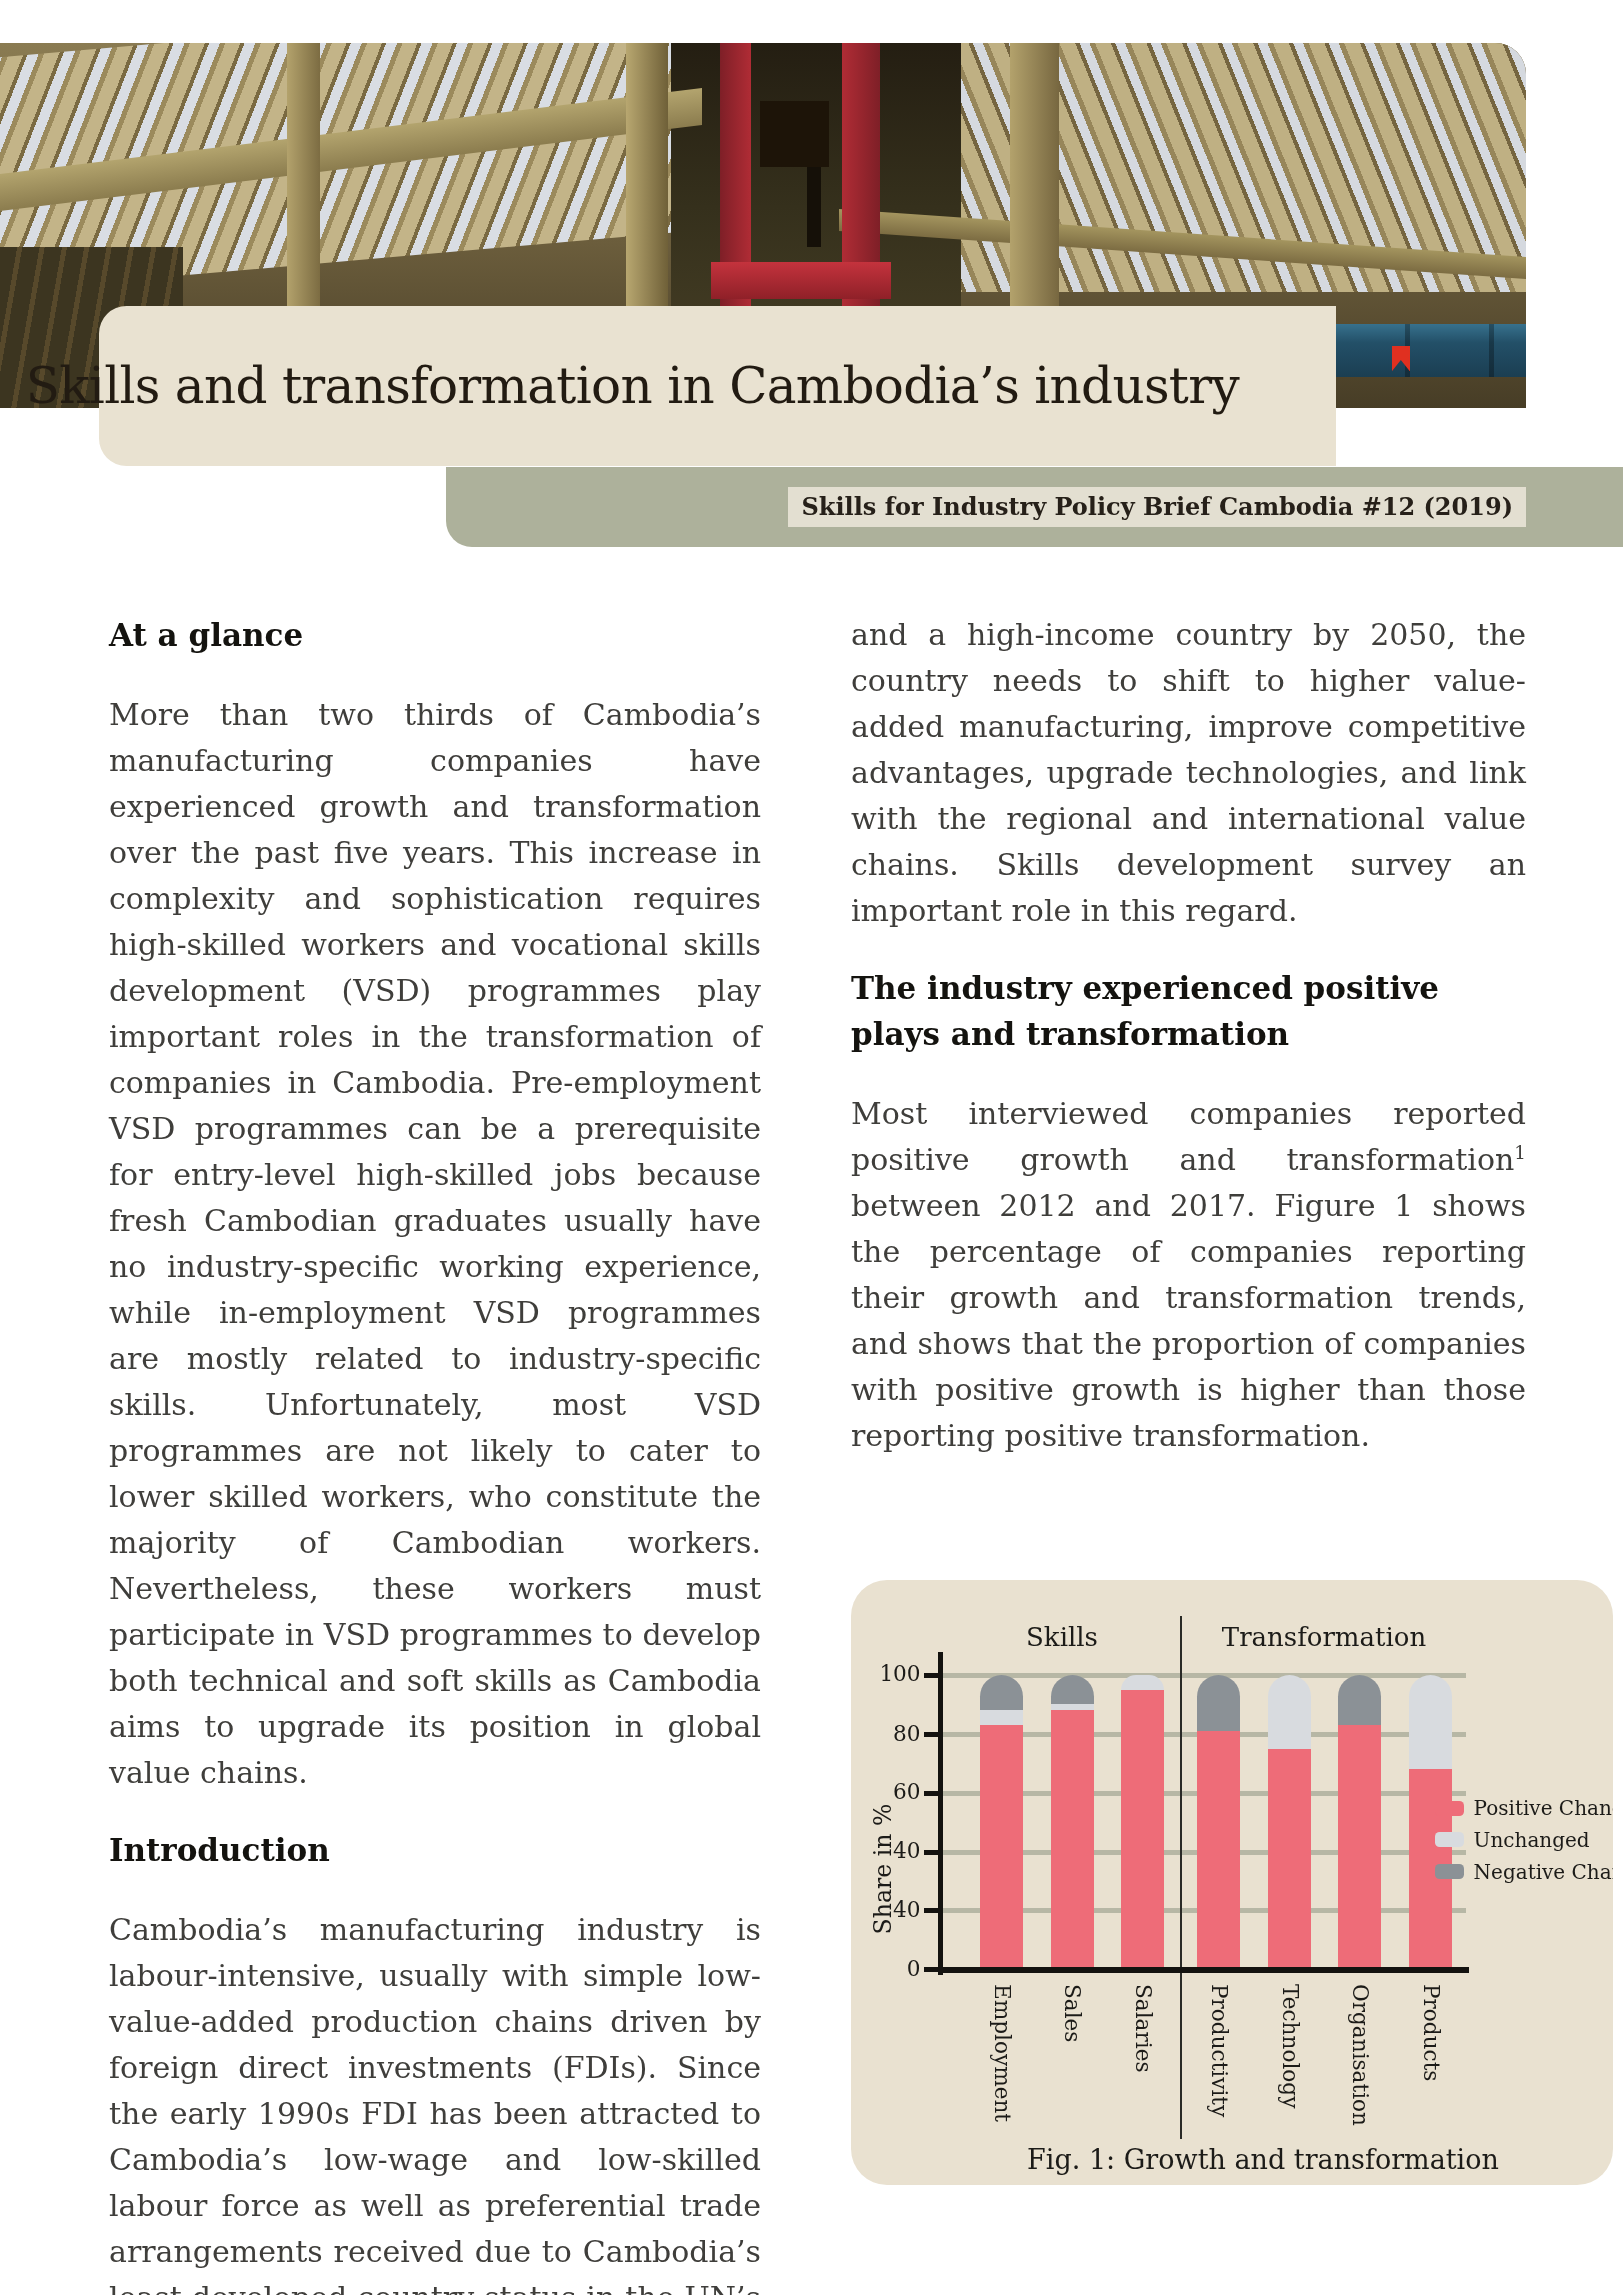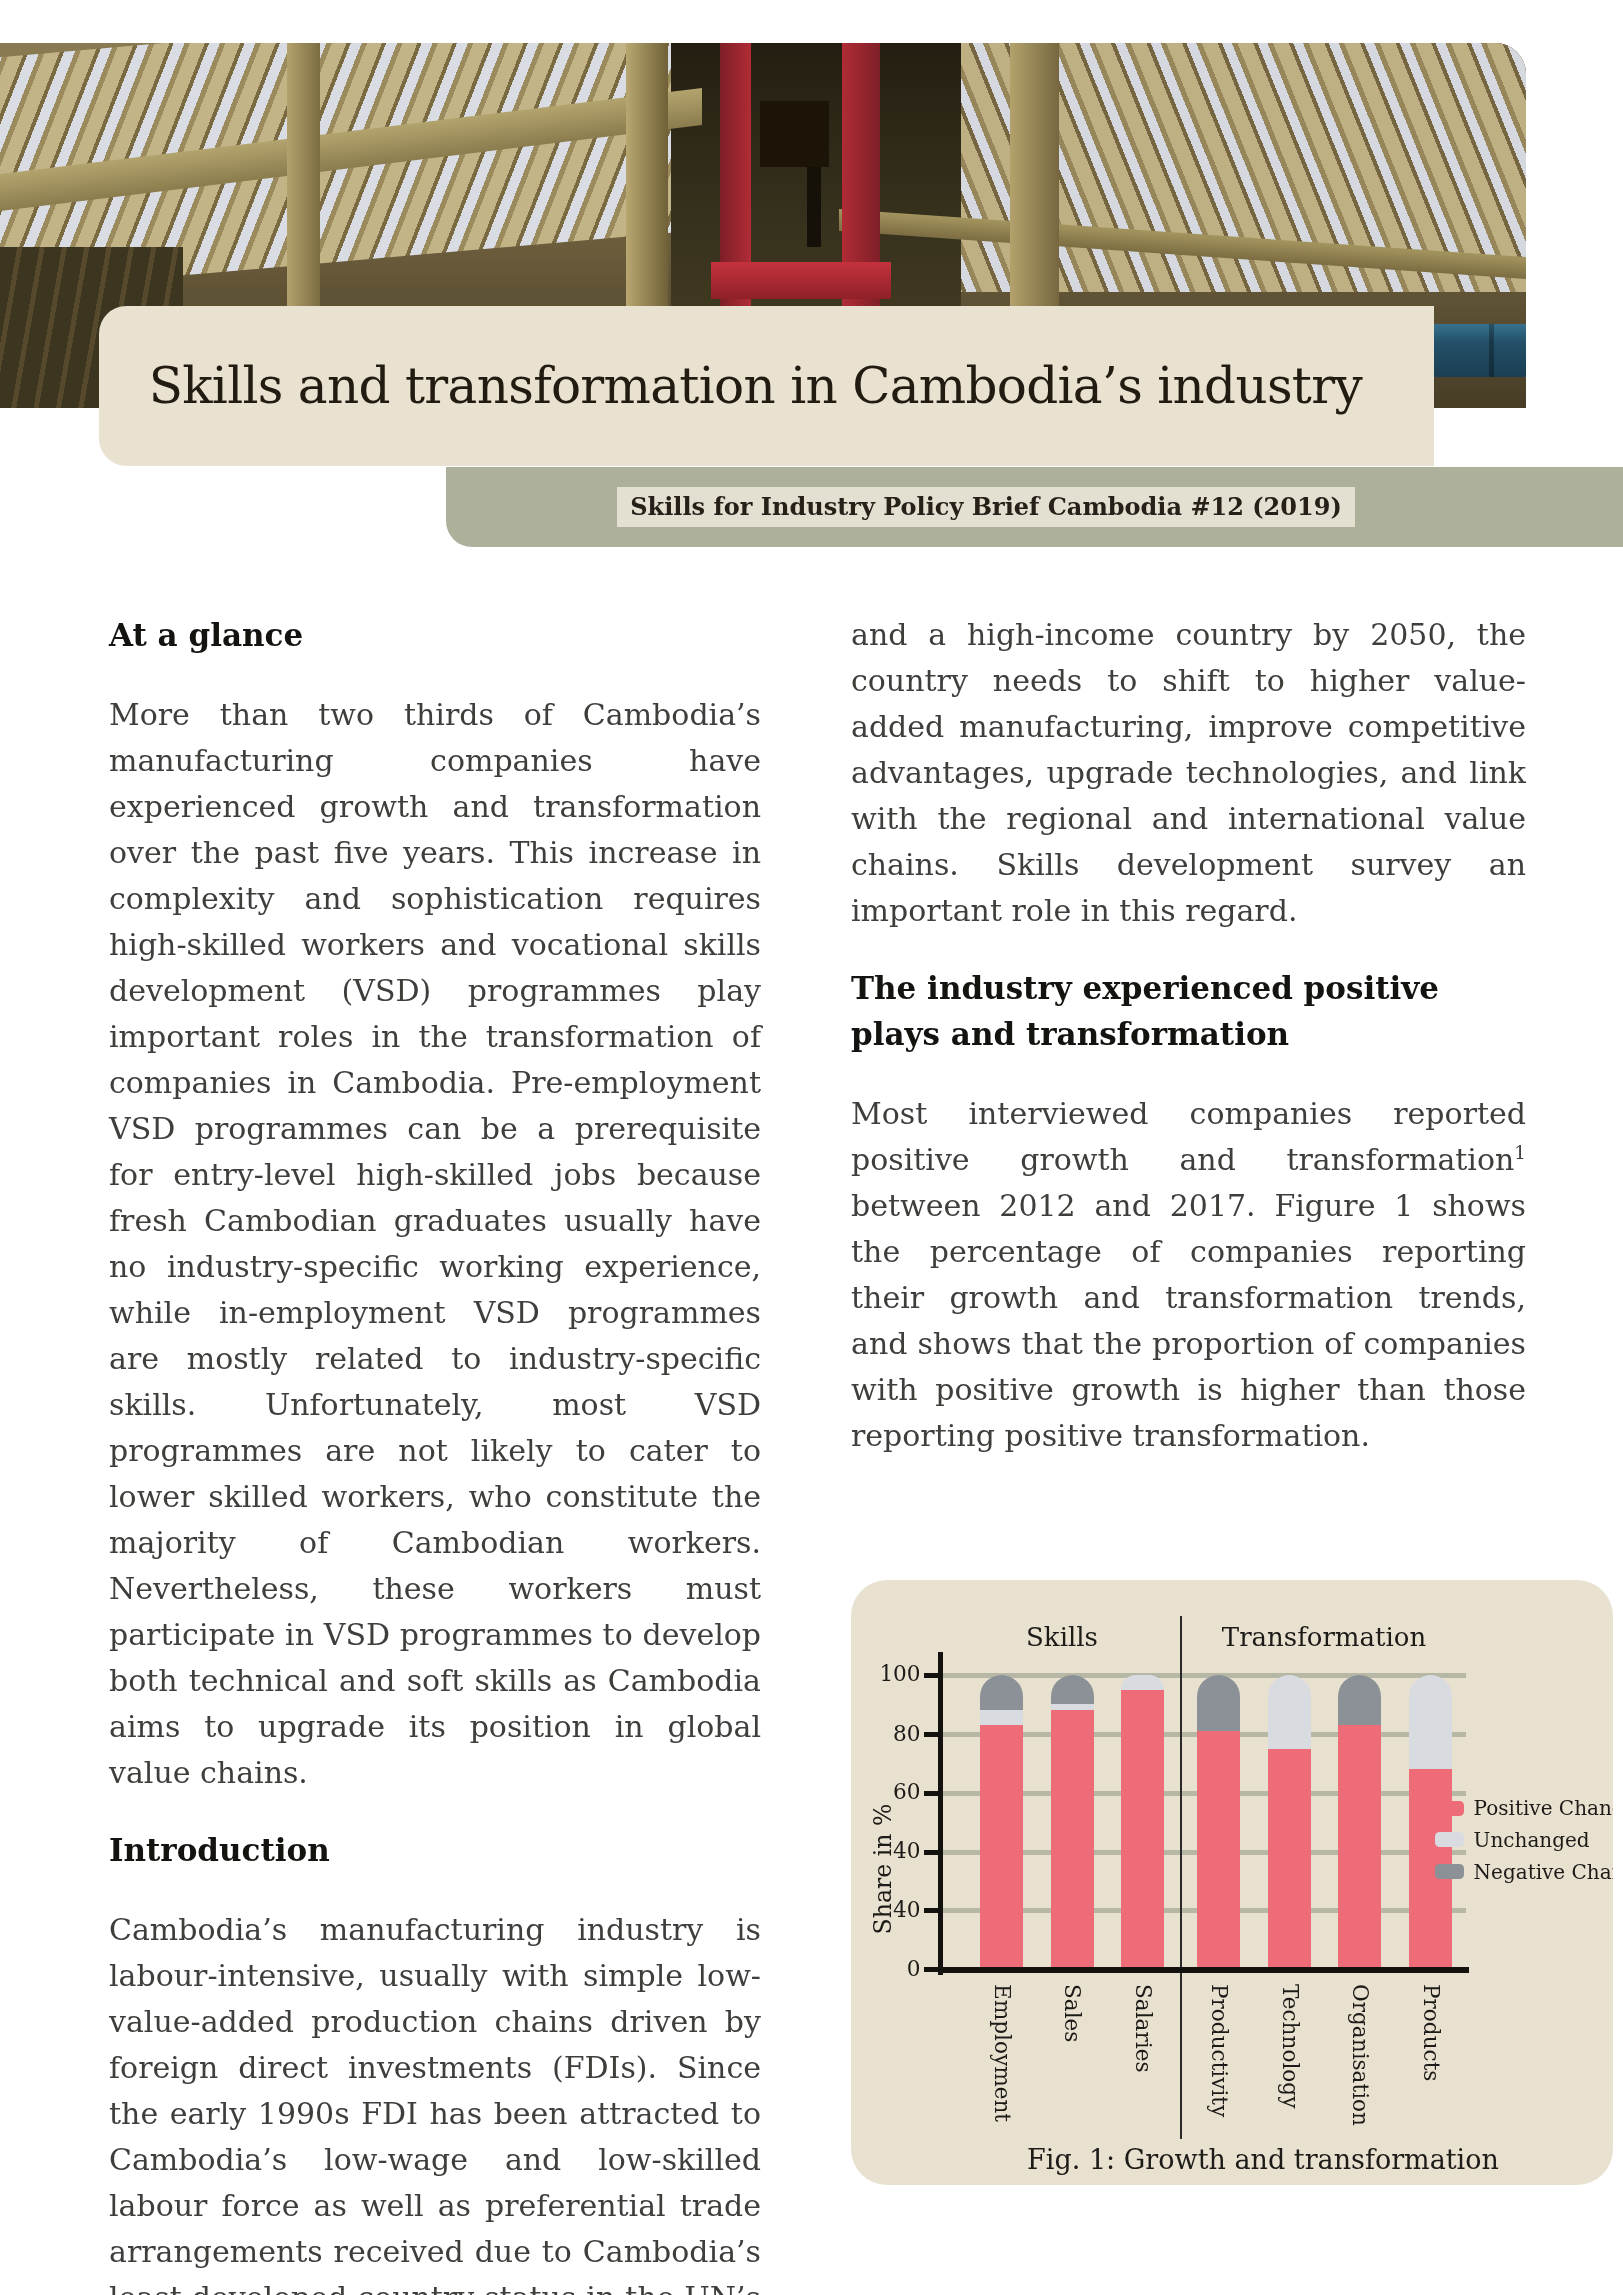--- a/index.html
+++ b/index.html
@@ -33,27 +33,27 @@
       background:linear-gradient(180deg,#37718d 0%,#235068 35%,#1b3e52 100%); }
   .ph-girder-ribs { left:9.5%; right:0; top:77%; height:14.5%;
       background:repeating-linear-gradient(90deg,rgba(0,0,0,.30) 0 4.6px,transparent 4.6px 84px); }
   .ph-mach-left { left:0; top:56%; width:12%; height:44%;
       background:repeating-linear-gradient(100deg,#3c3520 0 17px,#57492b 17px 22px); }
   .ph-sign { left:63.6%; top:83%; width:2.1%; height:10%; background:#3f7a4e; border:3.3px solid #cfd6c2; }
   .ph-flag { left:91.2%; top:83%; width:1.2%; height:7%; background:#e03020;
       clip-path:polygon(0 0,100% 0,100% 100%,50% 55%,0 100%); }
 
   
-  .title-card { position:absolute; left:99px; top:306px; width:1335px; height:160px;
+  .title-card { position:absolute; left:99px; top:306px; width:1237px; height:160px;
       background:#e9e2d1; border-radius:27.5px 0 0 27.5px;
-      display:flex; align-items:center; justify-content:flex-end; padding-right:72px; }
+      display:flex; align-items:center; justify-content:flex-end; padding-right:97px; }
   .title-card h1 { font-size:50px; font-weight:500; color:#221b12; letter-spacing:-0.7px; white-space:nowrap; }
   .sub-band { position:absolute; left:446px; top:467px; width:1177px; height:80px;
       background:#adb19b; border-radius:0 0 0 26px;
-      display:flex; align-items:center; justify-content:center; padding-right:97px; }
+      display:flex; align-items:center; justify-content:flex-end; padding-right:97px; }
   .sub-chip { background:rgba(236,232,218,.85); padding:5.2px 13px 6.5px;
       font-size:24px; font-weight:bold; color:#262019; white-space:nowrap; }
 
   
   .col { position:absolute; top:612px; font-size:30px; line-height:46px; color:#3f3e3b;
          text-align:justify; }
   .col-left  { left:109px;  width:652px; }
   .col-right { left:851px; width:675px; }
   .col h2 { font-size:31px; line-height:46px; font-weight:bold; color:#14130f;
             text-align:left; margin:9.2px 0 34px; }

